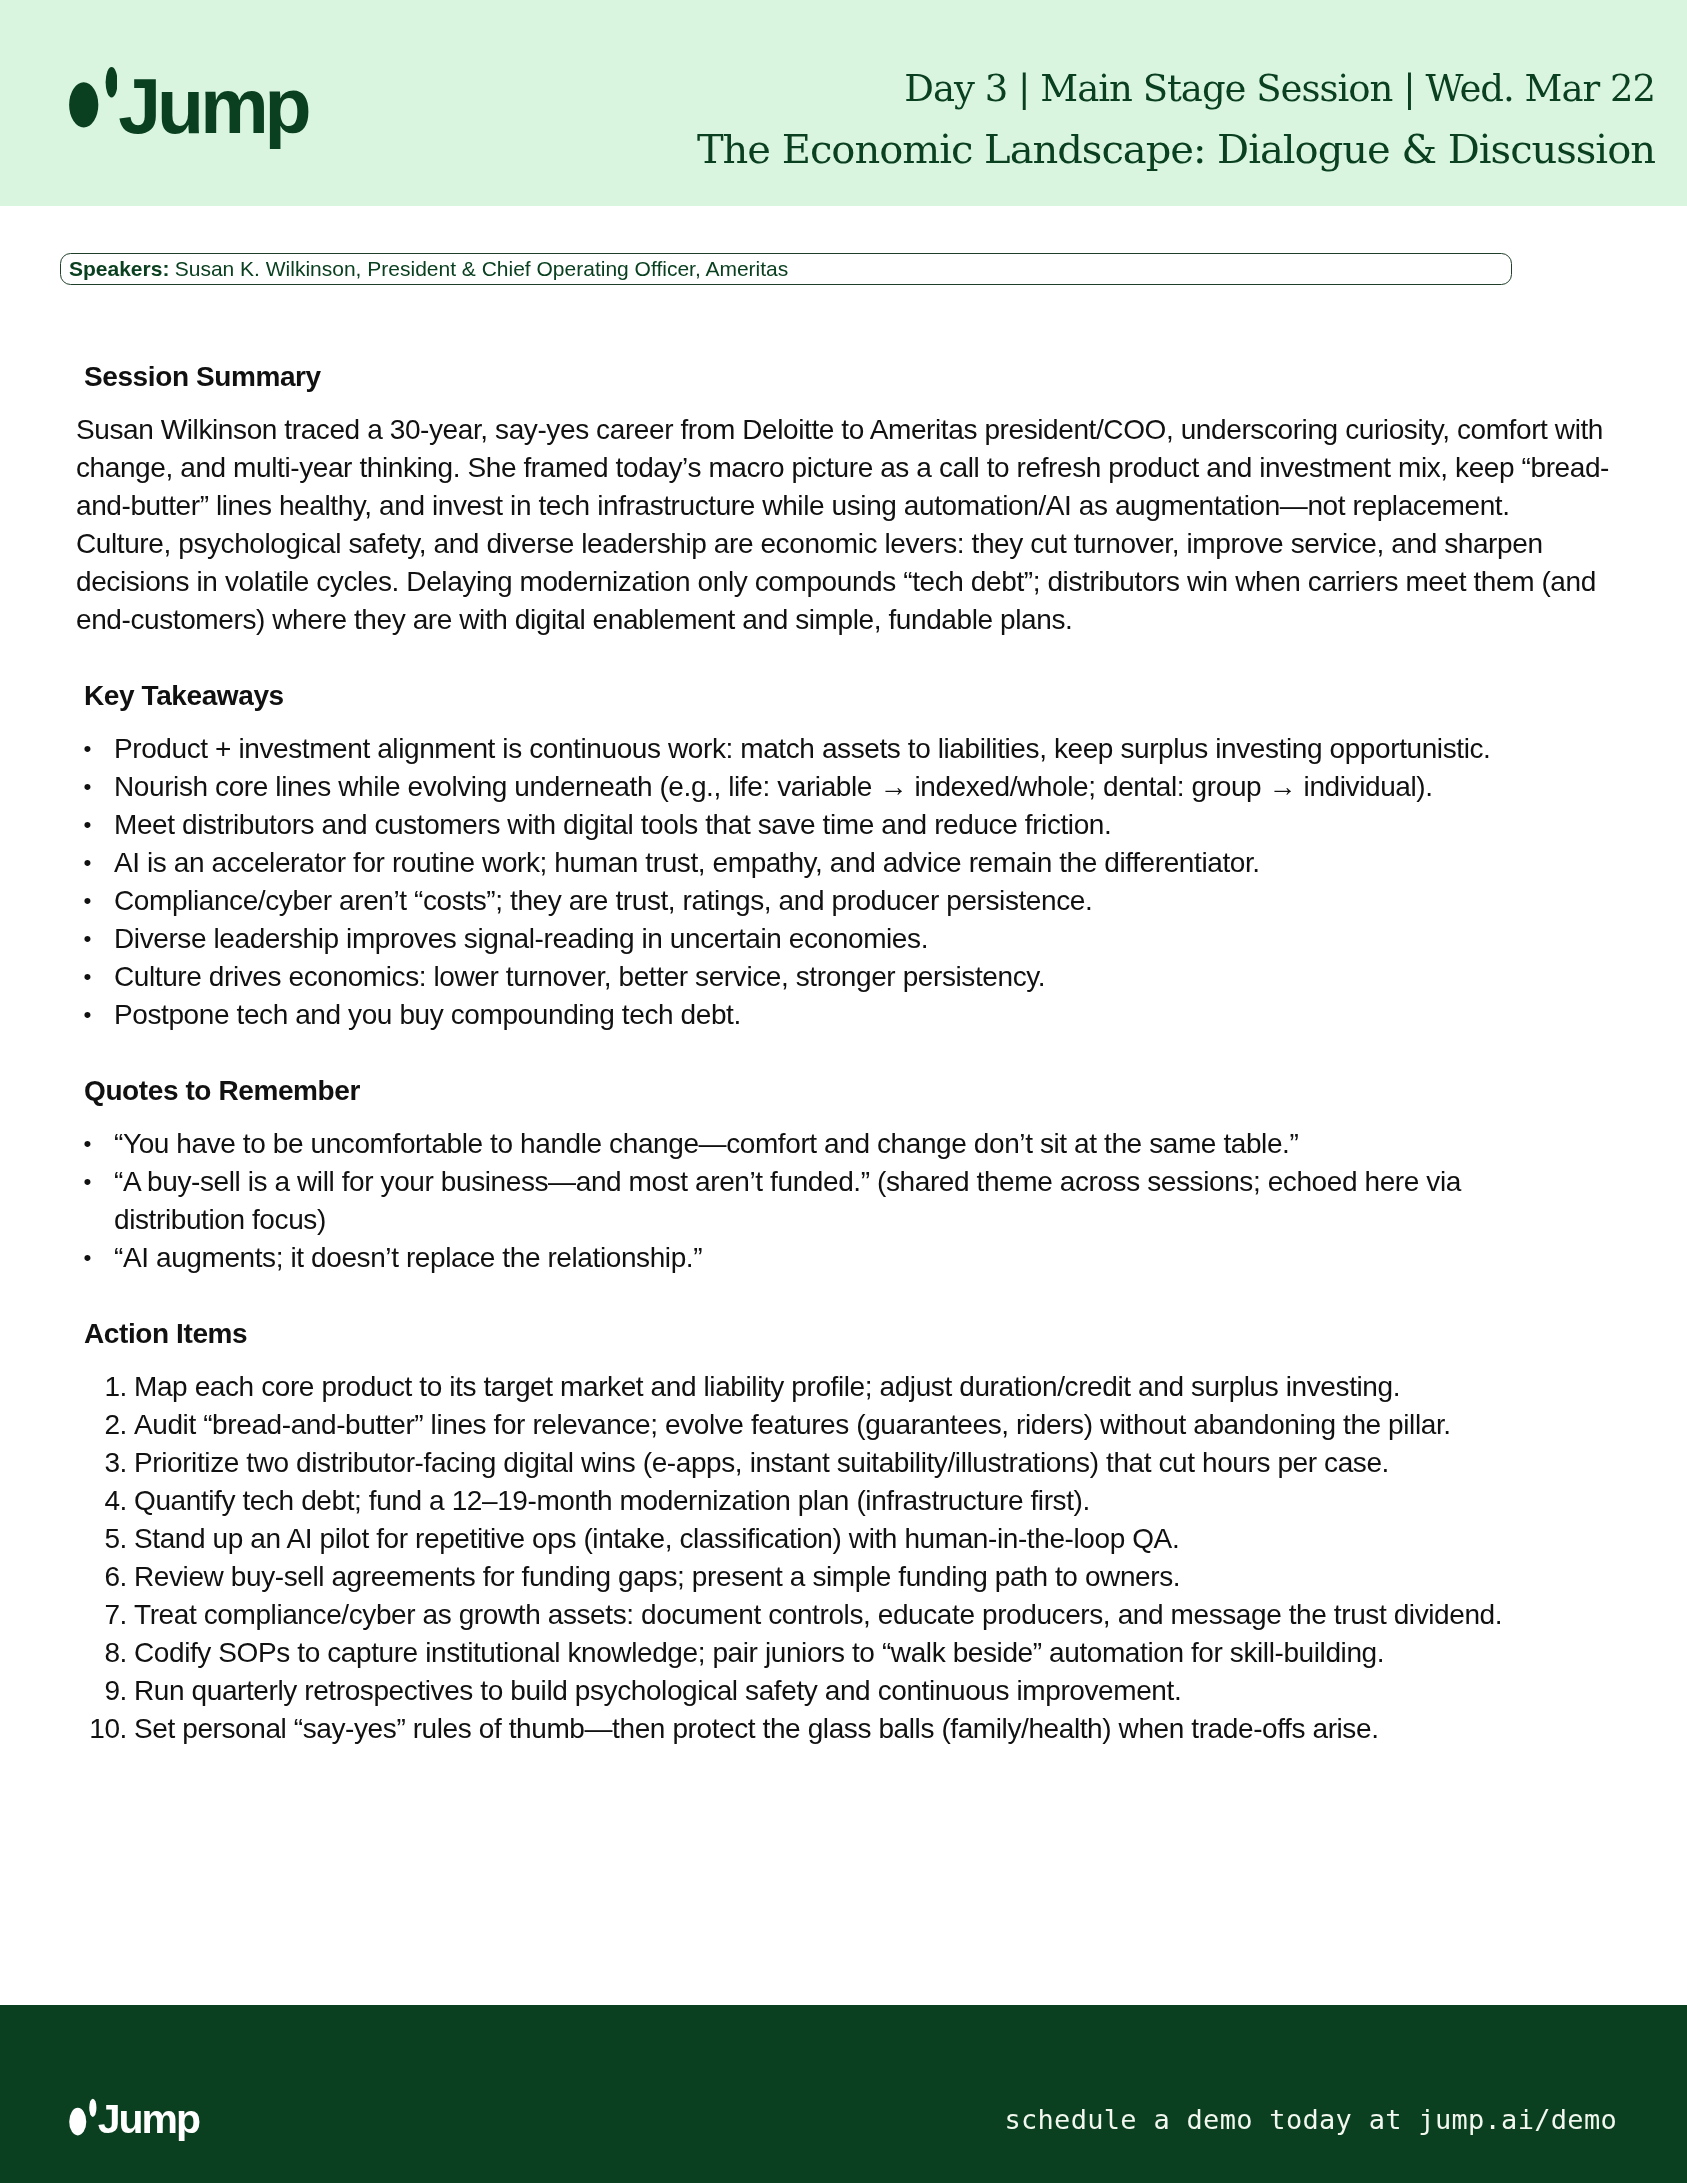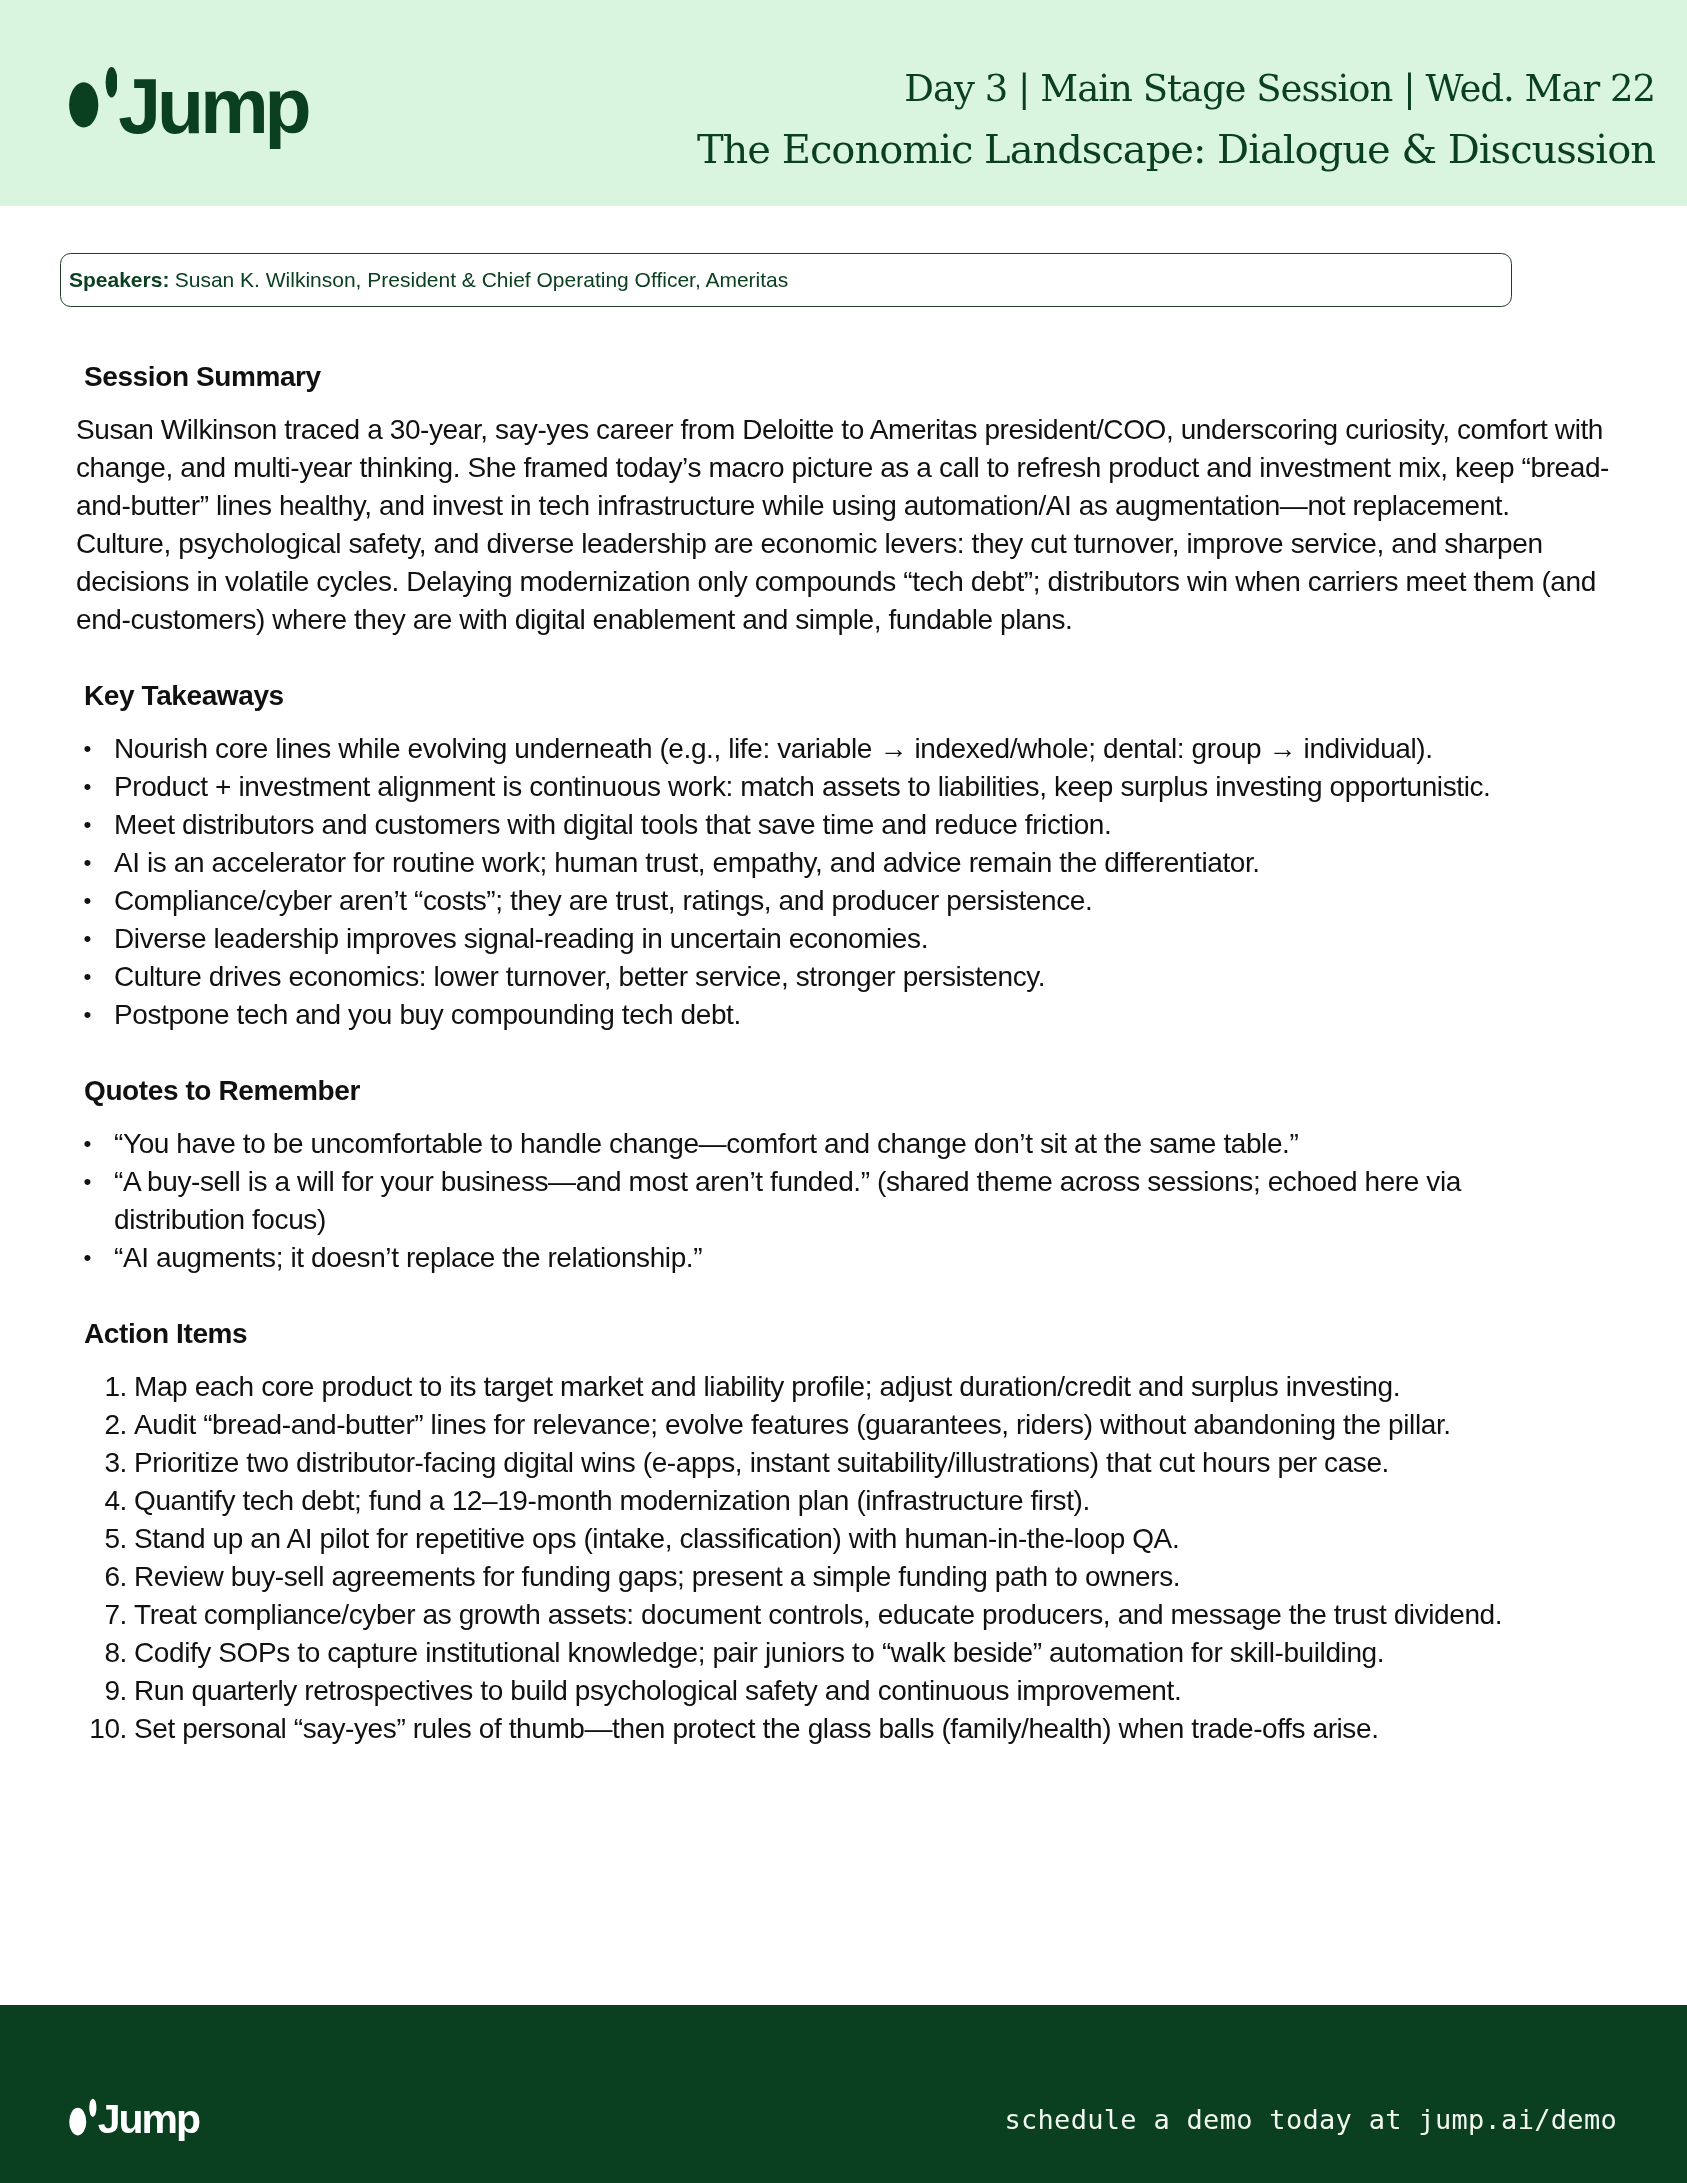--- a/index.html
+++ b/index.html
@@ -15,21 +15,21 @@
     position:absolute; display:flex; align-items:flex-start;
   }
   .logo .word { font-family:"Liberation Sans", sans-serif; font-weight:bold; letter-spacing:-2.6px; }
   .header-right {
     position:absolute; right:32px; top:61px; text-align:right;
     font-family:"DejaVu Serif", "Liberation Serif", serif; color:#0a4020;
   }
   .header-line1 { font-size:37px; line-height:56px; letter-spacing:-1px; }
   .header-line2 { font-size:40px; line-height:64px; letter-spacing:-1px; }
   .speakers-box {
-    position:absolute; left:60px; top:253px; width:1452px; height:54px;
+    position:absolute; left:60px; top:253px; width:1452px; height:32px;
     border:1.3px solid #1f3f2a; border-radius:10.6px; box-sizing:border-box;
     display:flex; align-items:center; padding-left:8px;
     font-size:21px; color:#0a4020;
   }
   .speakers-box .lbl { font-weight:bold; margin-right:5.3px; }
   .content {
     position:absolute; left:69px; top:343px; width:1561px;
     font-size:28px; line-height:38px; letter-spacing:-0.4px;
   }
   h2 {
@@ -81,22 +81,22 @@
 <div class="content">
 
   <div class="section">
     <h2>Session Summary</h2>
     <p style="width:1535px;">Susan Wilkinson traced a 30-year, say-yes career from Deloitte to Ameritas president/COO, underscoring curiosity, comfort with change, and multi-year thinking. She framed today’s macro picture as a call to refresh product and investment mix, keep “bread-and-butter” lines healthy, and invest in tech infrastructure while using automation/AI as augmentation—not replacement. Culture, psychological safety, and diverse leadership are economic levers: they cut turnover, improve service, and sharpen decisions in volatile cycles. Delaying modernization only compounds “tech debt”; distributors win when carriers meet them (and end-customers) where they are with digital enablement and simple, fundable plans.</p>
   </div>
 
   <div class="section">
     <h2>Key Takeaways</h2>
     <ul>
+      <li>Product + investment alignment is continuous work: match assets to liabilities, keep surplus investing opportunistic.</li>
       <li>Nourish core lines while evolving underneath (e.g., life: variable → indexed/whole; dental: group → individual).</li>
-      <li>Product + investment alignment is continuous work: match assets to liabilities, keep surplus investing opportunistic.</li>
       <li>Meet distributors and customers with digital tools that save time and reduce friction.</li>
       <li>AI is an accelerator for routine work; human trust, empathy, and advice remain the differentiator.</li>
       <li>Compliance/cyber aren’t “costs”; they are trust, ratings, and producer persistence.</li>
       <li>Diverse leadership improves signal-reading in uncertain economies.</li>
       <li>Culture drives economics: lower turnover, better service, stronger persistency.</li>
       <li>Postpone tech and you buy compounding tech debt.</li>
     </ul>
   </div>
 
   <div class="section">

